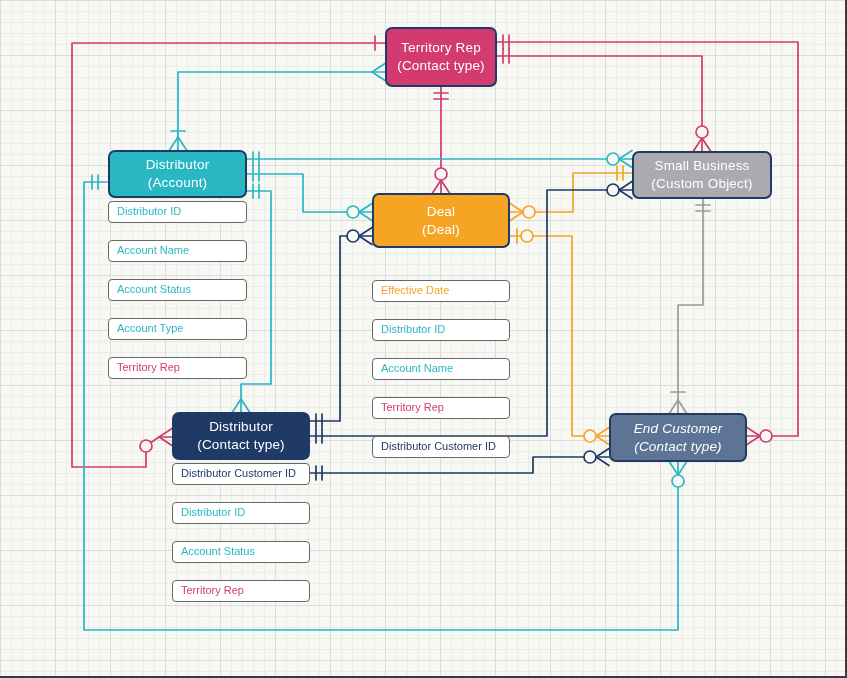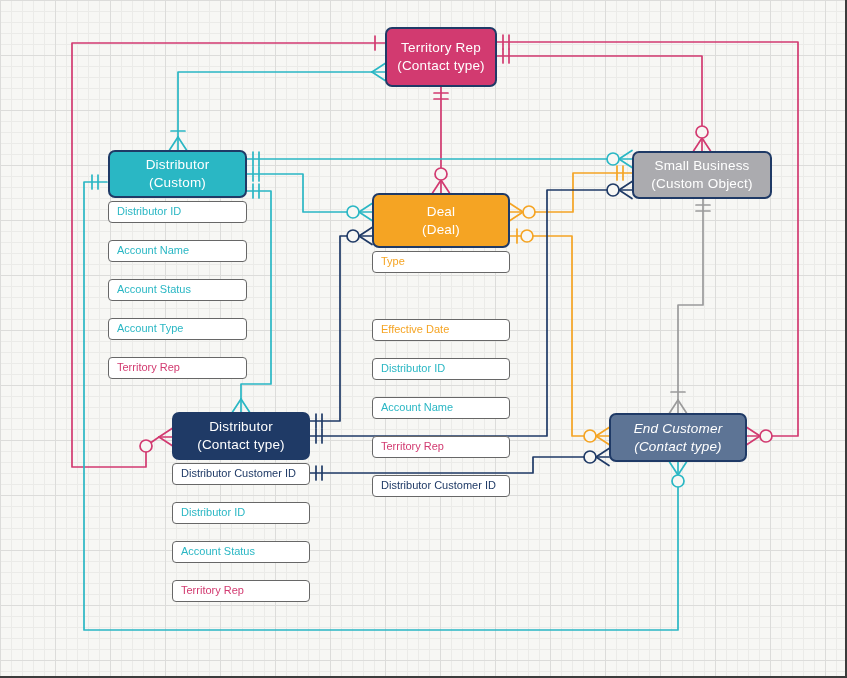--- a/index.html
+++ b/index.html
@@ -185,38 +185,37 @@
     <div class="header" style="background: rgb(210, 58, 112);">
       <span>Territory Rep</span>
       <span>(Contact type)</span>
     </div>
     <div class="fields"></div>
   </div>
 
   <div class="entity" id="ent-distributor_company">
     <div class="header" style="background: rgb(42, 183, 196);">
       <span>Distributor</span>
-      <span>(Custom)</span>
+      <span>(Account)</span>
     </div>
     <div class="fields">
         <div class="field" style="color: rgb(42, 183, 196);">Distributor ID</div>
         <div class="field" style="color: rgb(42, 183, 196);">Account Name</div>
         <div class="field" style="color: rgb(42, 183, 196);">Account Status</div>
         <div class="field" style="color: rgb(42, 183, 196);">Account Type</div>
         <div class="field" style="color: rgb(210, 58, 112);">Territory Rep</div>
       </div>
   </div>
 
   <div class="entity" id="ent-deal">
     <div class="header" style="background: rgb(245, 164, 35);">
       <span>Deal</span>
       <span>(Deal)</span>
     </div>
     <div class="fields">
-        <div class="field" style="color: rgb(245, 164, 35);">Type</div>
         <div class="field" style="color: rgb(245, 164, 35); margin-top: 29px;">Effective Date</div>
         <div class="field" style="color: rgb(42, 183, 196);">Distributor ID</div>
         <div class="field" style="color: rgb(42, 183, 196);">Account Name</div>
         <div class="field" style="color: rgb(210, 58, 112);">Territory Rep</div>
         <div class="field" style="color: rgb(31, 58, 102);">Distributor Customer ID</div>
       </div>
   </div>
 
   <div class="entity" id="ent-small_business">
     <div class="header" style="background: rgb(171, 171, 175);">

